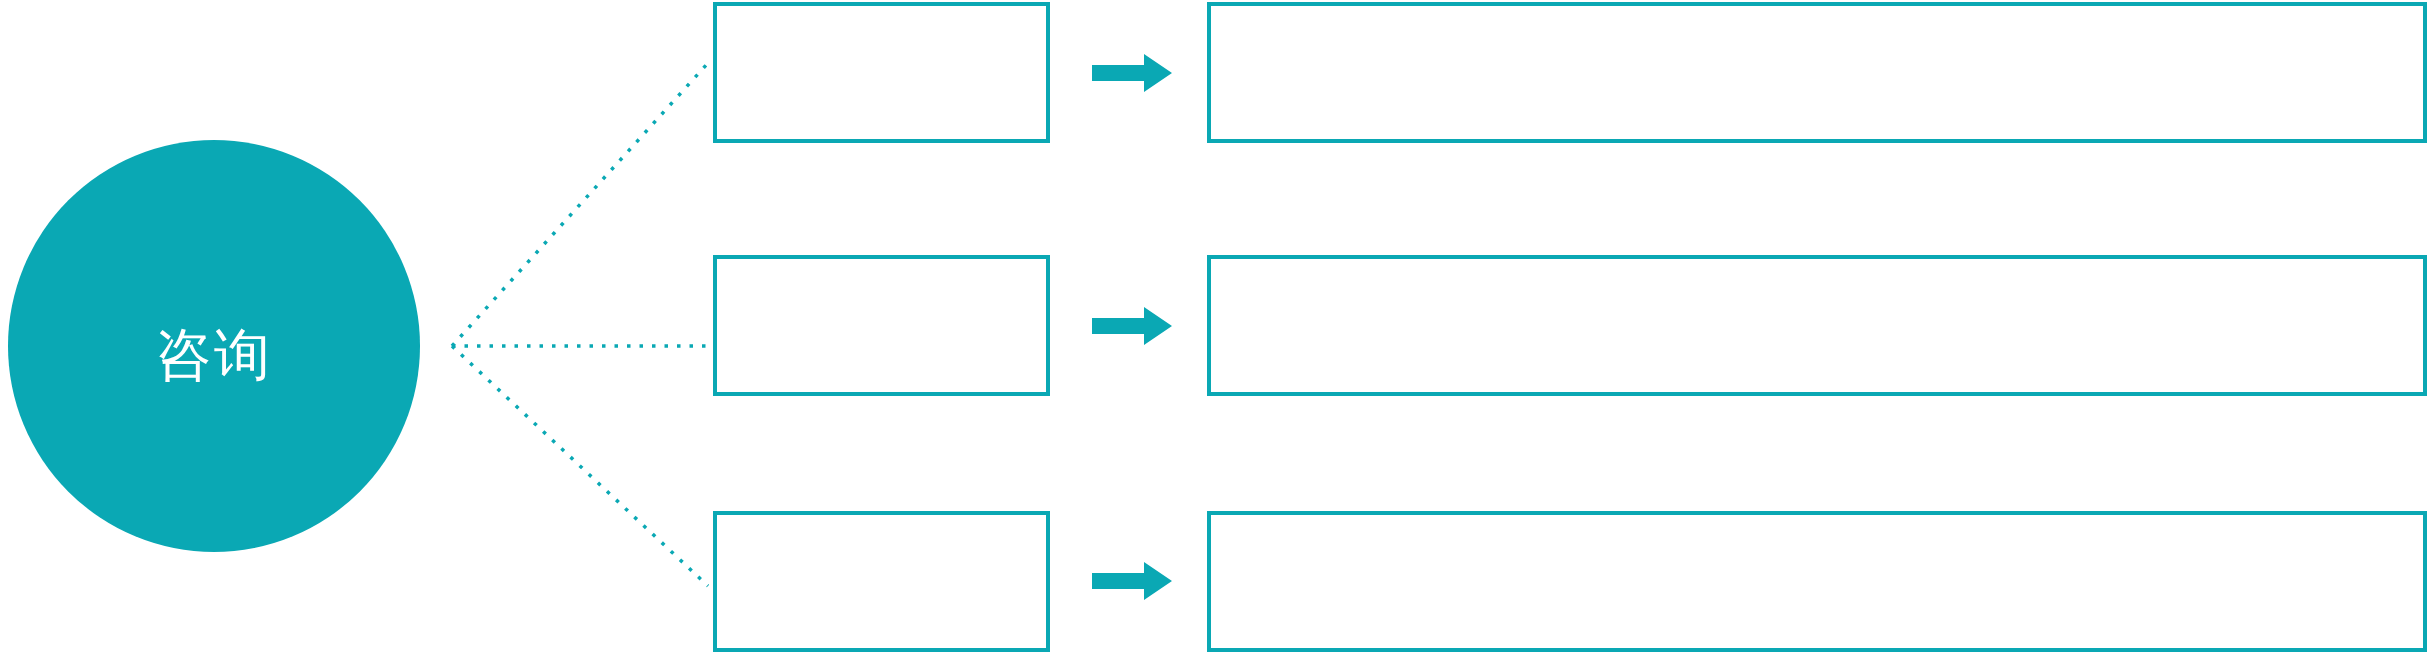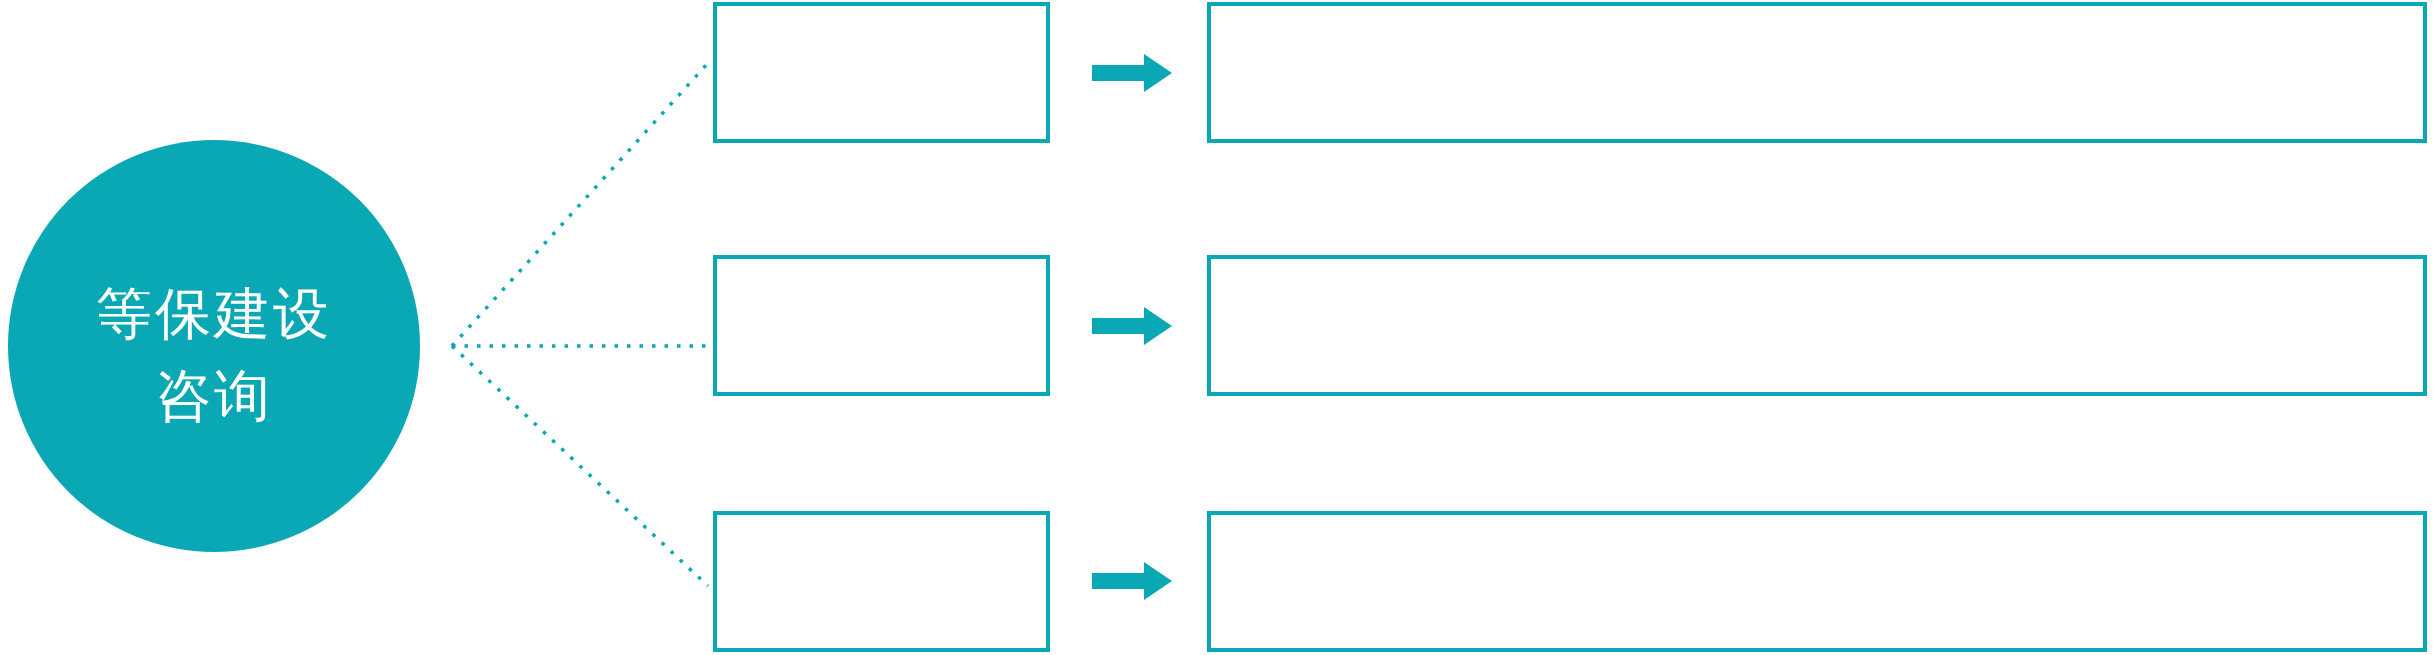--- a/index.html
+++ b/index.html
@@ -56,21 +56,20 @@
   .arrow.row2 { top:307px; }
   .arrow.row3 { top:562px; }
 </style>
 </head>
 <body>
 
 <div class="canvas">
 
   <div class="topic-circle">
     <div class="topic-label">
-      <span>等保建设</span>
       <span>咨询</span>
     </div>
   </div>
 
   <svg class="connectors" viewBox="0 0 2434 655" xmlns="http://www.w3.org/2000/svg">
     <line x1="452" y1="346" x2="708" y2="63"></line>
     <line x1="452" y1="346" x2="708" y2="346"></line>
     <line x1="452" y1="346" x2="708" y2="586"></line>
   </svg>
 

